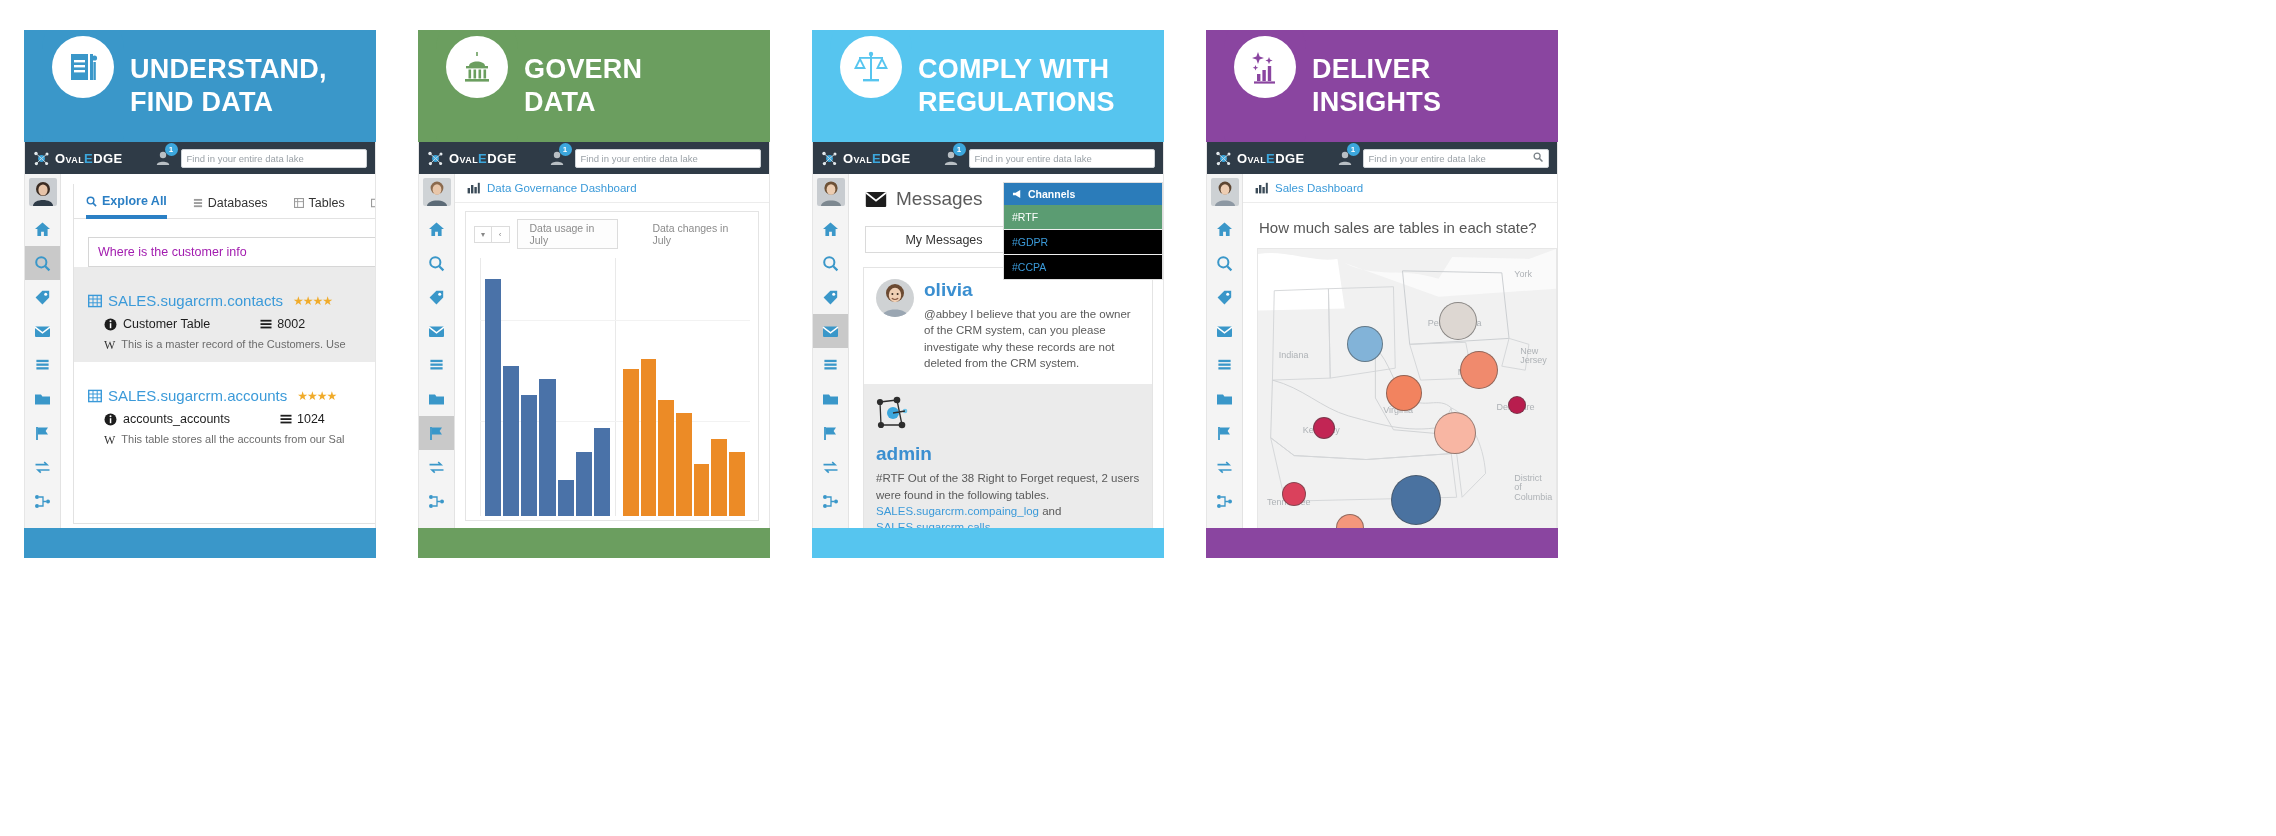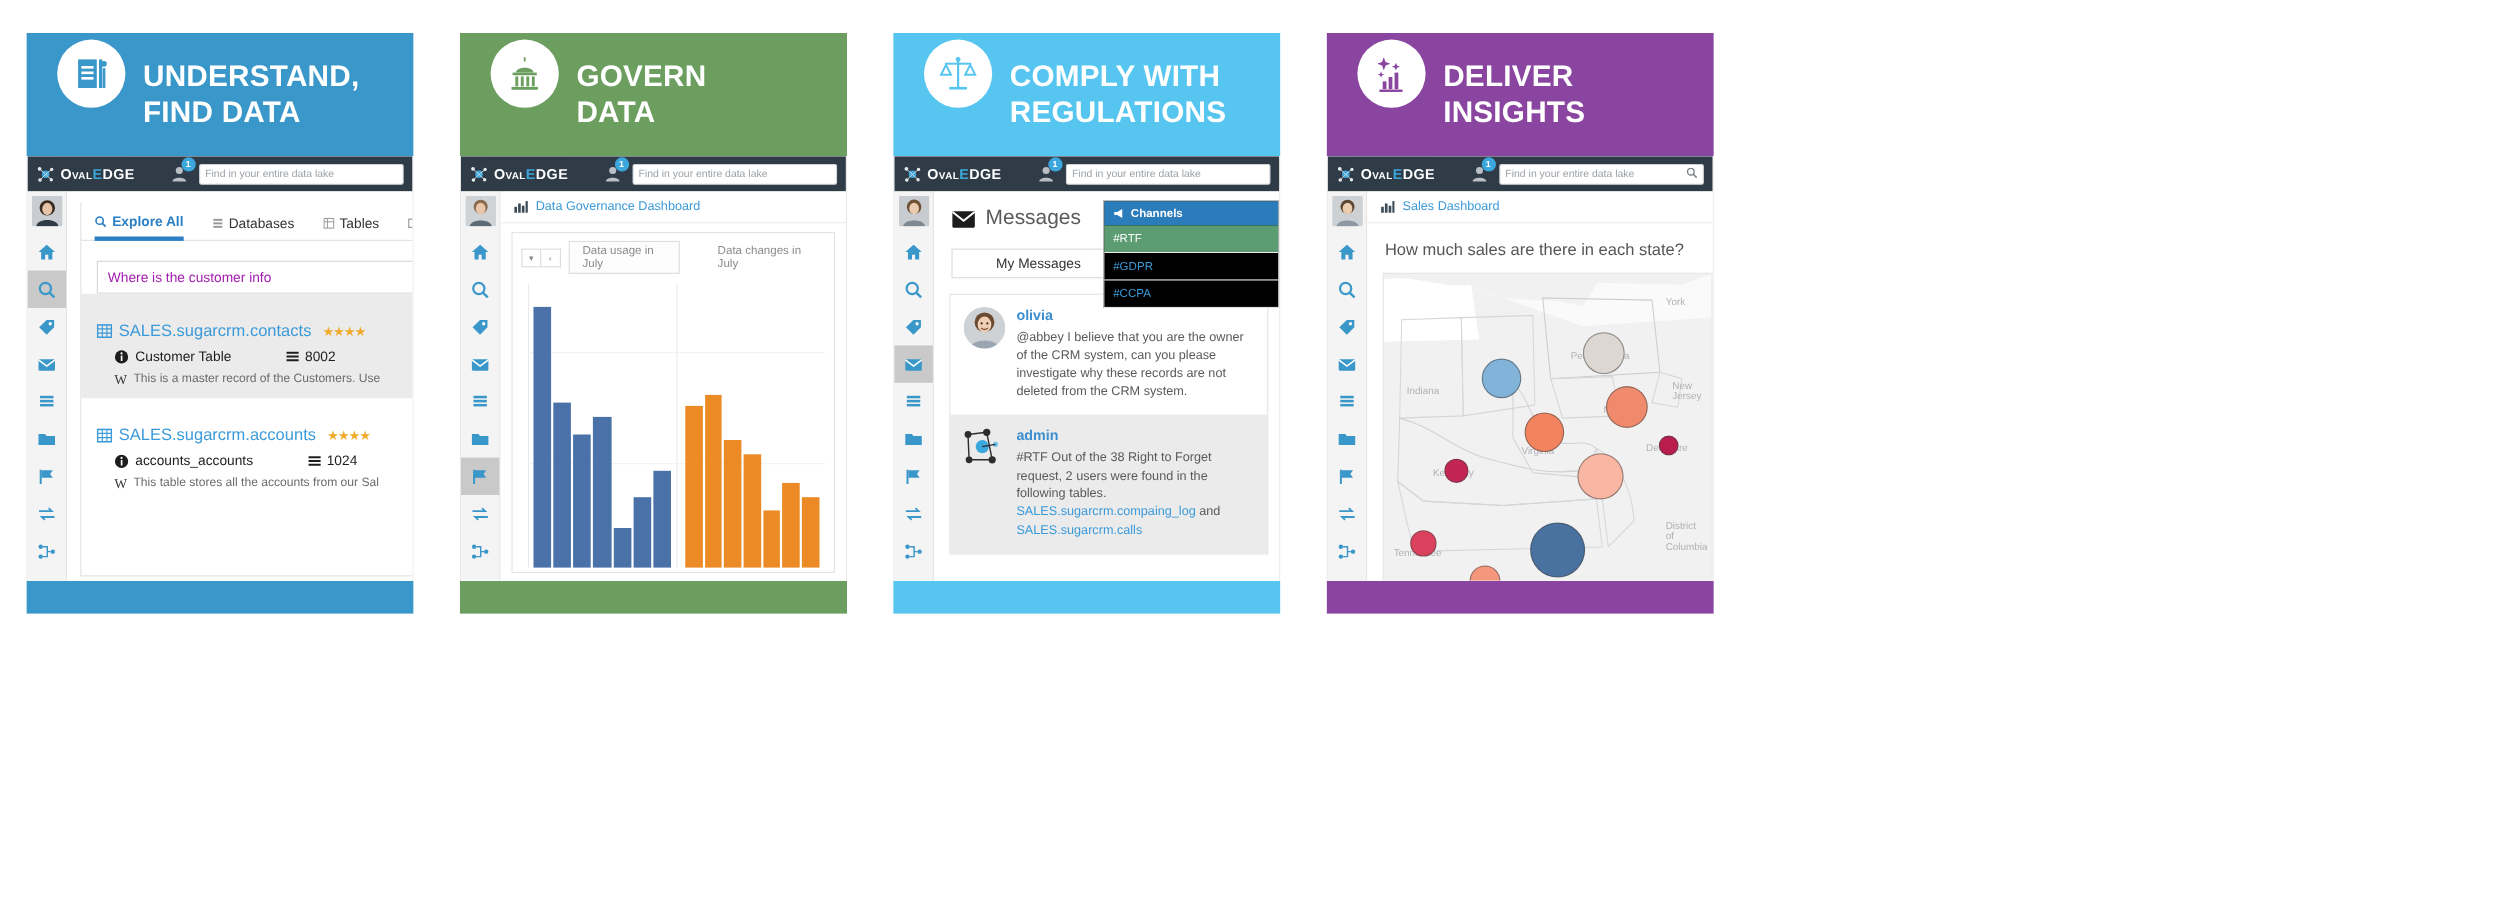--- a/index.html
+++ b/index.html
@@ -269,27 +269,27 @@
     padding: 5px 8px;
     display: flex; align-items: center; gap: 5px;
   }
   .ch-item { font-size: 10.5px; padding: 6px 8px; color: #3b9ad9; border-top: 1px solid #eee; }
   .ch-item.sel { background: #5b9c72; color: #ffffff; border-top: none; }
   .msg-list { margin: 14px 10px 0 14px; border: 1px solid #e4e4e4; background: #fff; }
   .msg {
     display: flex; gap: 10px;
     padding: 11px 12px 13px 12px;
   }
-  .msg.alt { background: #ebebeb; }
+  .msg.alt { background: #ebebeb; flex-direction: column; }
   .msg-av {
     width: 38px; height: 38px; flex: 0 0 auto;
     border-radius: 50%; overflow: hidden;
   }
   .msg-av.square { border-radius: 0; }
-  .msg-name { color: #3b8fd0; font-size: 13px; font-weight: bold; margin-bottom: 5px; }
+  .msg-name { color: #3b8fd0; font-size: 19px; font-weight: bold; margin-bottom: 5px; }
   .msg-text { font-size: 11.5px; line-height: 1.42; color: #5a5a5a; }
   .msg-text a { color: #3b9ad9; text-decoration: none; }
 
   
   .q-title { font-size: 15px; color: #555; padding: 16px 0 0 16px; }
   .map-card {
     margin: 12px 0 0 14px;
     border: 1px solid #e7e7e7;
     height: 290px;
     background: #f3f3f3;
@@ -1022,21 +1022,21 @@
         <div class="content">
           <div class="crumb">
             <svg width="13" height="12" viewBox="0 0 13 12">
                 <rect x="0.6" y="6" width="2.4" height="5.4" fill="#3b4b58"></rect>
                 <rect x="4" y="3" width="2.4" height="8.4" fill="#3b4b58"></rect>
                 <rect x="7.4" y="5" width="2.4" height="6.4" fill="#3b4b58"></rect>
                 <rect x="10.8" y="0.8" width="2" height="10.6" fill="#3b4b58"></rect>
               </svg>
             <span>Sales Dashboard</span>
           </div>
-          <div class="q-title">How much sales are there in each state?</div>
+          <div class="q-title">How much sales are tables in each state?</div>
 
           <div class="map-card">
             <svg width="100%" height="100%" viewBox="0 0 330 290" preserveAspectRatio="none" style="position:absolute;inset:0">
               <rect width="330" height="290" fill="#f1f1f1"></rect>
               <path d="M0 5 C30 0 60 14 88 10 L96 60 L0 62 Z" fill="#ffffff"></path>
               <path d="M96 14 C130 30 160 18 200 30 L215 8 L300 10 L330 0 L330 40 L200 48 Z" fill="#fafafa"></path>
               <path d="M18 42 L78 40 L80 130 L16 132 Z" fill="none" stroke="#d4d6d8" stroke-width="1"></path>
               <path d="M78 40 L150 38 L152 120 L80 130 Z" fill="none" stroke="#d4d6d8" stroke-width="1"></path>
               <path d="M160 22 L270 24 L278 90 L168 96 Z" fill="none" stroke="#c9cccf" stroke-width="1"></path>
               <path d="M168 96 L230 94 L238 130 L180 132 Z" fill="none" stroke="#d4d6d8" stroke-width="1"></path>

